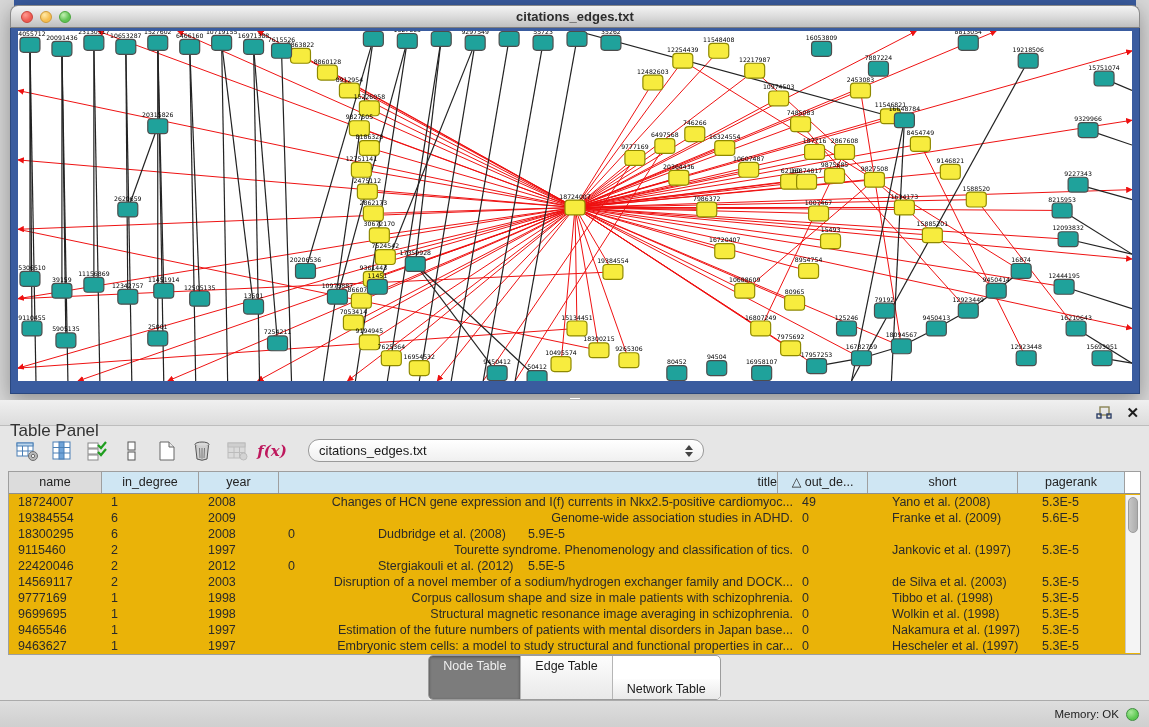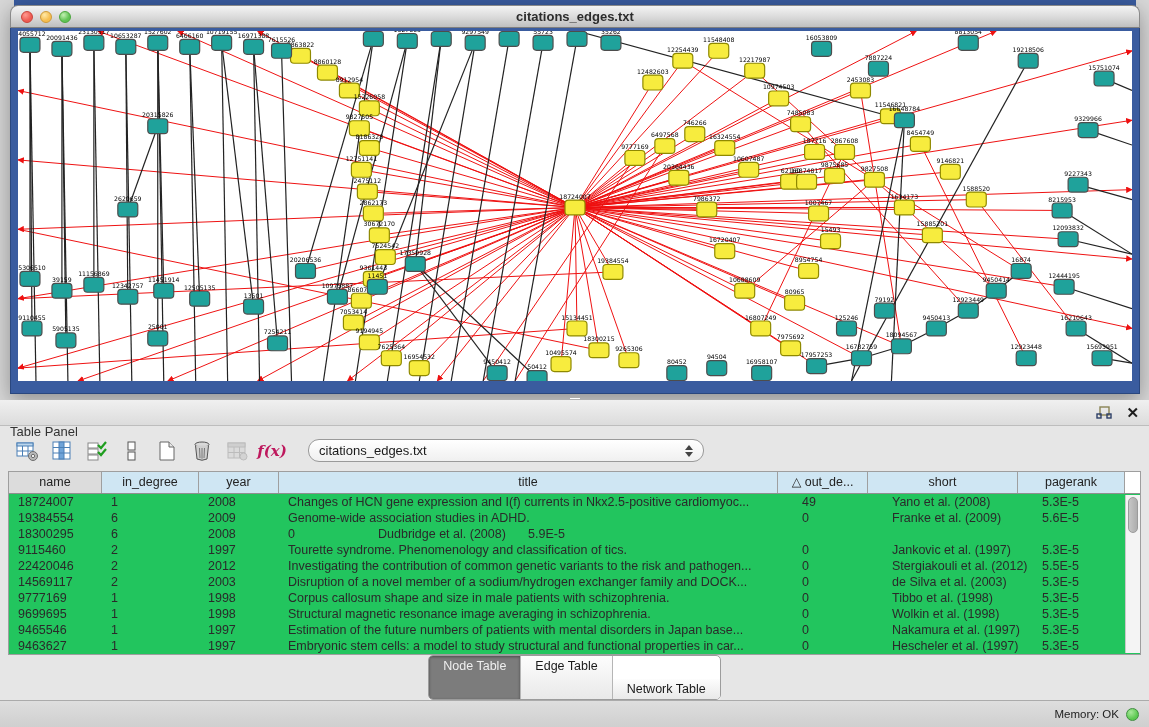--- a/index.html
+++ b/index.html
@@ -14,43 +14,43 @@
   .light.red { background:radial-gradient(circle at 35% 30%,#ff9a90,#ee5b52 60%); border:1px solid #c9423a; }
   .light.yellow { background:radial-gradient(circle at 35% 30%,#ffe9a8,#f6bd4f 60%); border:1px solid #ce9a38; }
   .light.green { background:radial-gradient(circle at 35% 30%,#c2f0b2,#61c354 60%); border:1px solid #4aa73c; }
   .wtitle { text-align:center; font-size:13px; font-weight:bold; color:#2c2c2c; line-height:22px; }
   .net-frame { height:366px; background:#3a5c9f; border-left:1px solid #2a477e; border-right:1px solid #2a477e; border-bottom:1px solid #2a477e; padding:3px 7px 12px 7px; }
   .net-canvas { width:100%; height:100%; background:#fff; display:block; }
 
   
   .table-panel { position:absolute; left:0; top:400px; width:1149px; height:300px; background:#e6e6e6; }
   .panel-header { height:26px; background:linear-gradient(#f0f0f0,#dcdcdc); border-bottom:1px solid #bdbdbd; display:flex; align-items:center; padding:0 10px; }
-  .panel-title { font-size:13px; color:#333;margin-top:37px; }
+  .panel-title { font-size:17px; color:#333;margin-top:37px; }
   .panel-actions { margin-left:auto; display:flex; align-items:center; gap:14px; }
   .close-x { font-size:15px; font-weight:bold; color:#1c1c1c; cursor:default; line-height:1; }
   .panel-body { padding:8px 8px 0 8px; height:274px; display:flex; flex-direction:column; }
 
   .toolbar { display:flex; align-items:center; gap:9px; height:40px; padding:0 6px; }
   .tbtn { width:26px; height:26px; display:flex; align-items:center; justify-content:center; }
   .fx { font-family:"DejaVu Serif",serif; font-style:italic; font-weight:bold; font-size:15px; color:#be185d; }
   .combo { margin-left:14px; width:396px; height:23px; background:linear-gradient(#ffffff,#f0f0f0); border:1px solid #9a9a9a; border-radius:11px; display:flex; align-items:center; padding:0 10px; font-size:13px; color:#1a1a1a; }
   .combo .arrows { margin-left:auto; display:flex; flex-direction:column; gap:2px; }
   .combo .arrows i { display:block; width:0; height:0; border-left:4px solid transparent; border-right:4px solid transparent; }
   .combo .arrows i.up { border-bottom:5px solid #444; }
   .combo .arrows i.dn { border-top:5px solid #444; }
 
-  .table-wrap { margin-top:4px; border:1px solid #9e9e9e; background:#22c55e; height:184px; position:relative; display:flex; flex-direction:column; }
+  .table-wrap { margin-top:4px; border:1px solid #9e9e9e; background:#eab308; height:184px; position:relative; display:flex; flex-direction:column; }
   .thead { display:flex; height:22px; border-bottom:1px solid #8f8f8f; }
   .th { font-size:12.5px; color:#222; text-align:center; line-height:21px; border-right:1px solid #9f9f9f; background:#cfe6f3; overflow:hidden; white-space:nowrap; }
   .th.gray { background:#dcdcdc; }
   .th.fill { background:#fff; border-right:none; }
   .tbody { flex:1; overflow:hidden; }
   .tr { display:flex; height:16px; }
   .td { font-size:12.5px; color:#2a2a2a; line-height:16px; padding-left:9px; overflow:hidden; white-space:nowrap; text-overflow:ellipsis; }
-  .c0{width:93px;} .c1{width:97px;} .c2{width:80px;} .c3{flex:1;} .c4{width:90px;} .c5{width:150px;} .c6{width:107px;}
+  .c0{width:93px;} .c1{width:97px;} .c2{width:80px;} .c3{flex:1;text-align:right;} .c4{width:90px;} .c5{width:150px;} .c6{width:107px;}
   .vscroll { position:absolute; right:0; top:23px; bottom:1px; width:15px; background:#f4f4f4; border-left:1px solid #c9c9c9; }
   .vthumb { position:absolute; left:2px; right:2px; top:2px; height:36px; background:linear-gradient(90deg,#c6c6c6,#adadad); border-radius:6px; border:1px solid #9b9b9b; }
 
   .tabsrow { flex:1; display:flex; align-items:center; justify-content:center; }
   .tabs { display:flex; border:1px solid #9c9c9c; border-radius:5px; overflow:hidden; background:#ffffff; box-shadow:0 1px 0 rgba(255,255,255,.7); }
   .tab { font-size:12.5px; padding:3px 14px; color:#1a1a1a; background:linear-gradient(#fdfdfd,#e9e9e9); border-right:1px solid #b5b5b5; }
   .tab:last-child { border-right:none;margin-top:23px; }
   .tab.active { background:#7c7c7c; color:#efefef; box-shadow:inset 0 1px 3px rgba(0,0,0,.4); }
 
   .statusbar { position:absolute; left:0; bottom:0; width:1149px; height:27px; background:linear-gradient(#dedede,#cfcfcf); border-top:1px solid #ababab; display:flex; align-items:center; justify-content:flex-end; padding:11px 10px; gap:7px; }
@@ -842,21 +842,20 @@
             <div class="td c2">1997</div>
             <div class="td c3">Tourette syndrome. Phenomenology and classification of tics.</div>
             <div class="td c4">0</div>
             <div class="td c5">Jankovic et al. (1997)</div>
             <div class="td c6">5.3E-5</div>
           </div>
           <div class="tr">
             <div class="td c0">22420046</div>
             <div class="td c1">2</div>
             <div class="td c2">2012</div>
-            <div class="td c3">Investigating the contribution of common genetic variants to the risk and pathogen...</div>
             <div class="td c4">0</div>
             <div class="td c5">Stergiakouli et al. (2012)</div>
             <div class="td c6">5.5E-5</div>
           </div>
           <div class="tr">
             <div class="td c0">14569117</div>
             <div class="td c1">2</div>
             <div class="td c2">2003</div>
             <div class="td c3">Disruption of a novel member of a sodium/hydrogen exchanger family and DOCK...</div>
             <div class="td c4">0</div>

